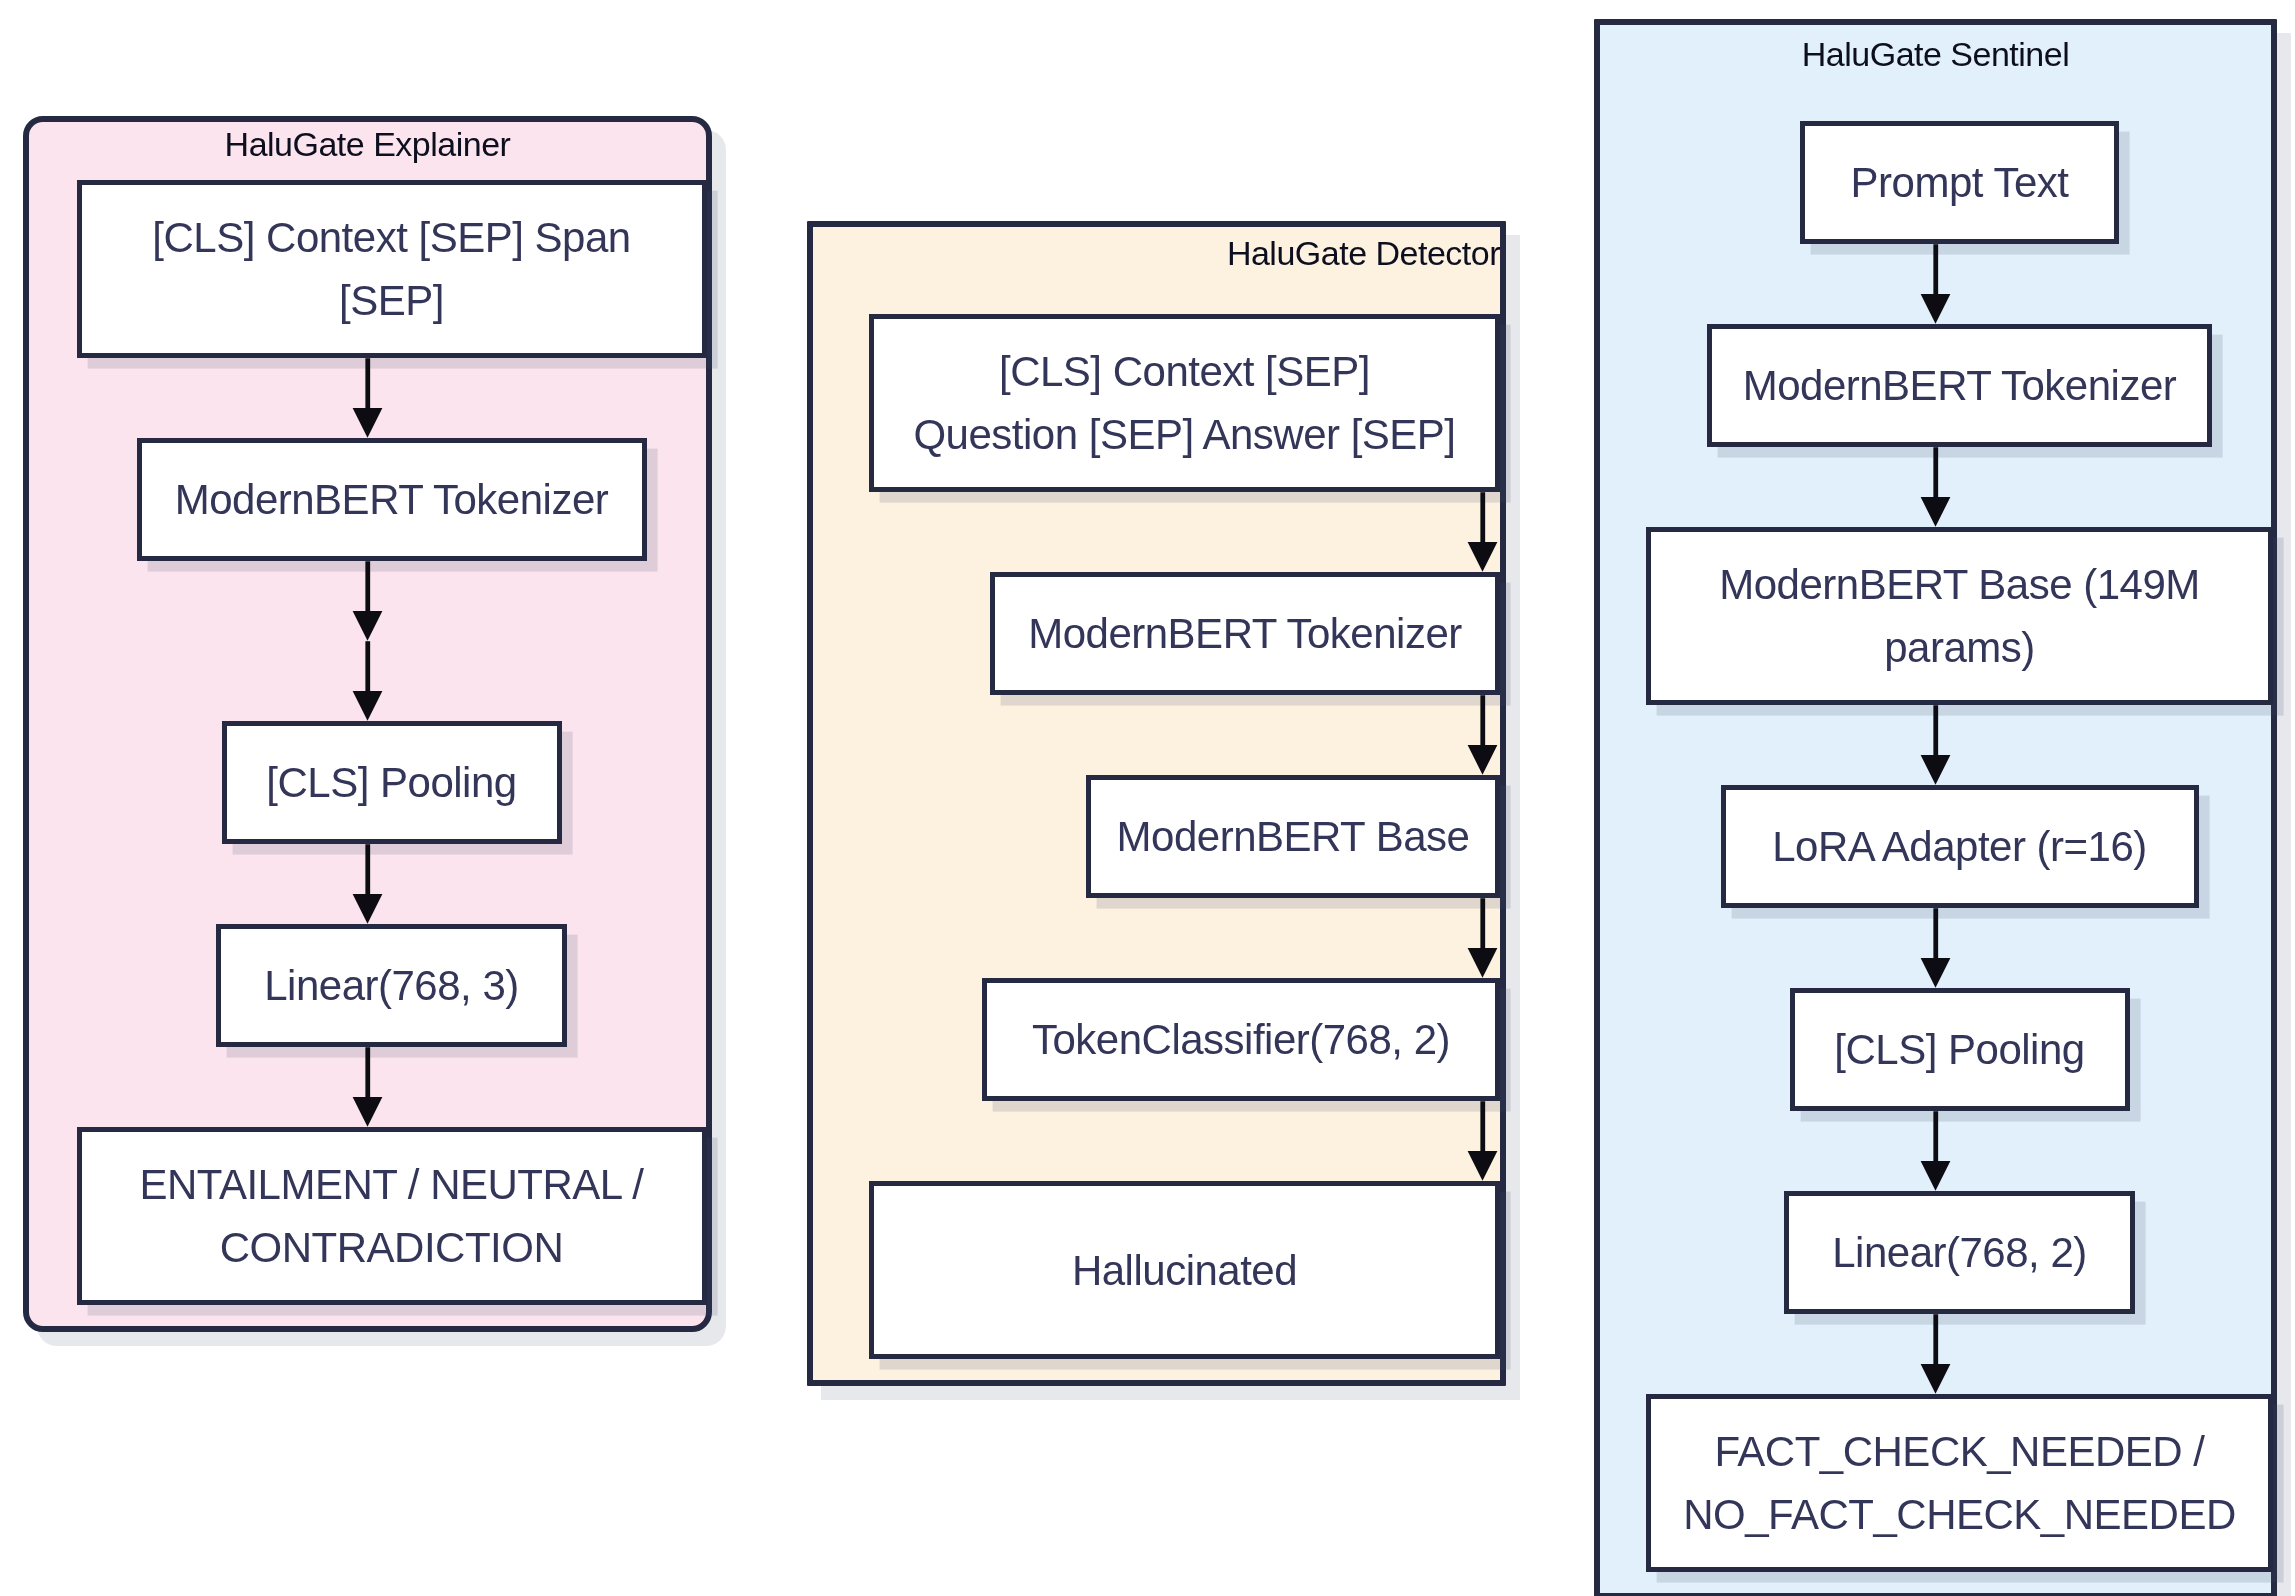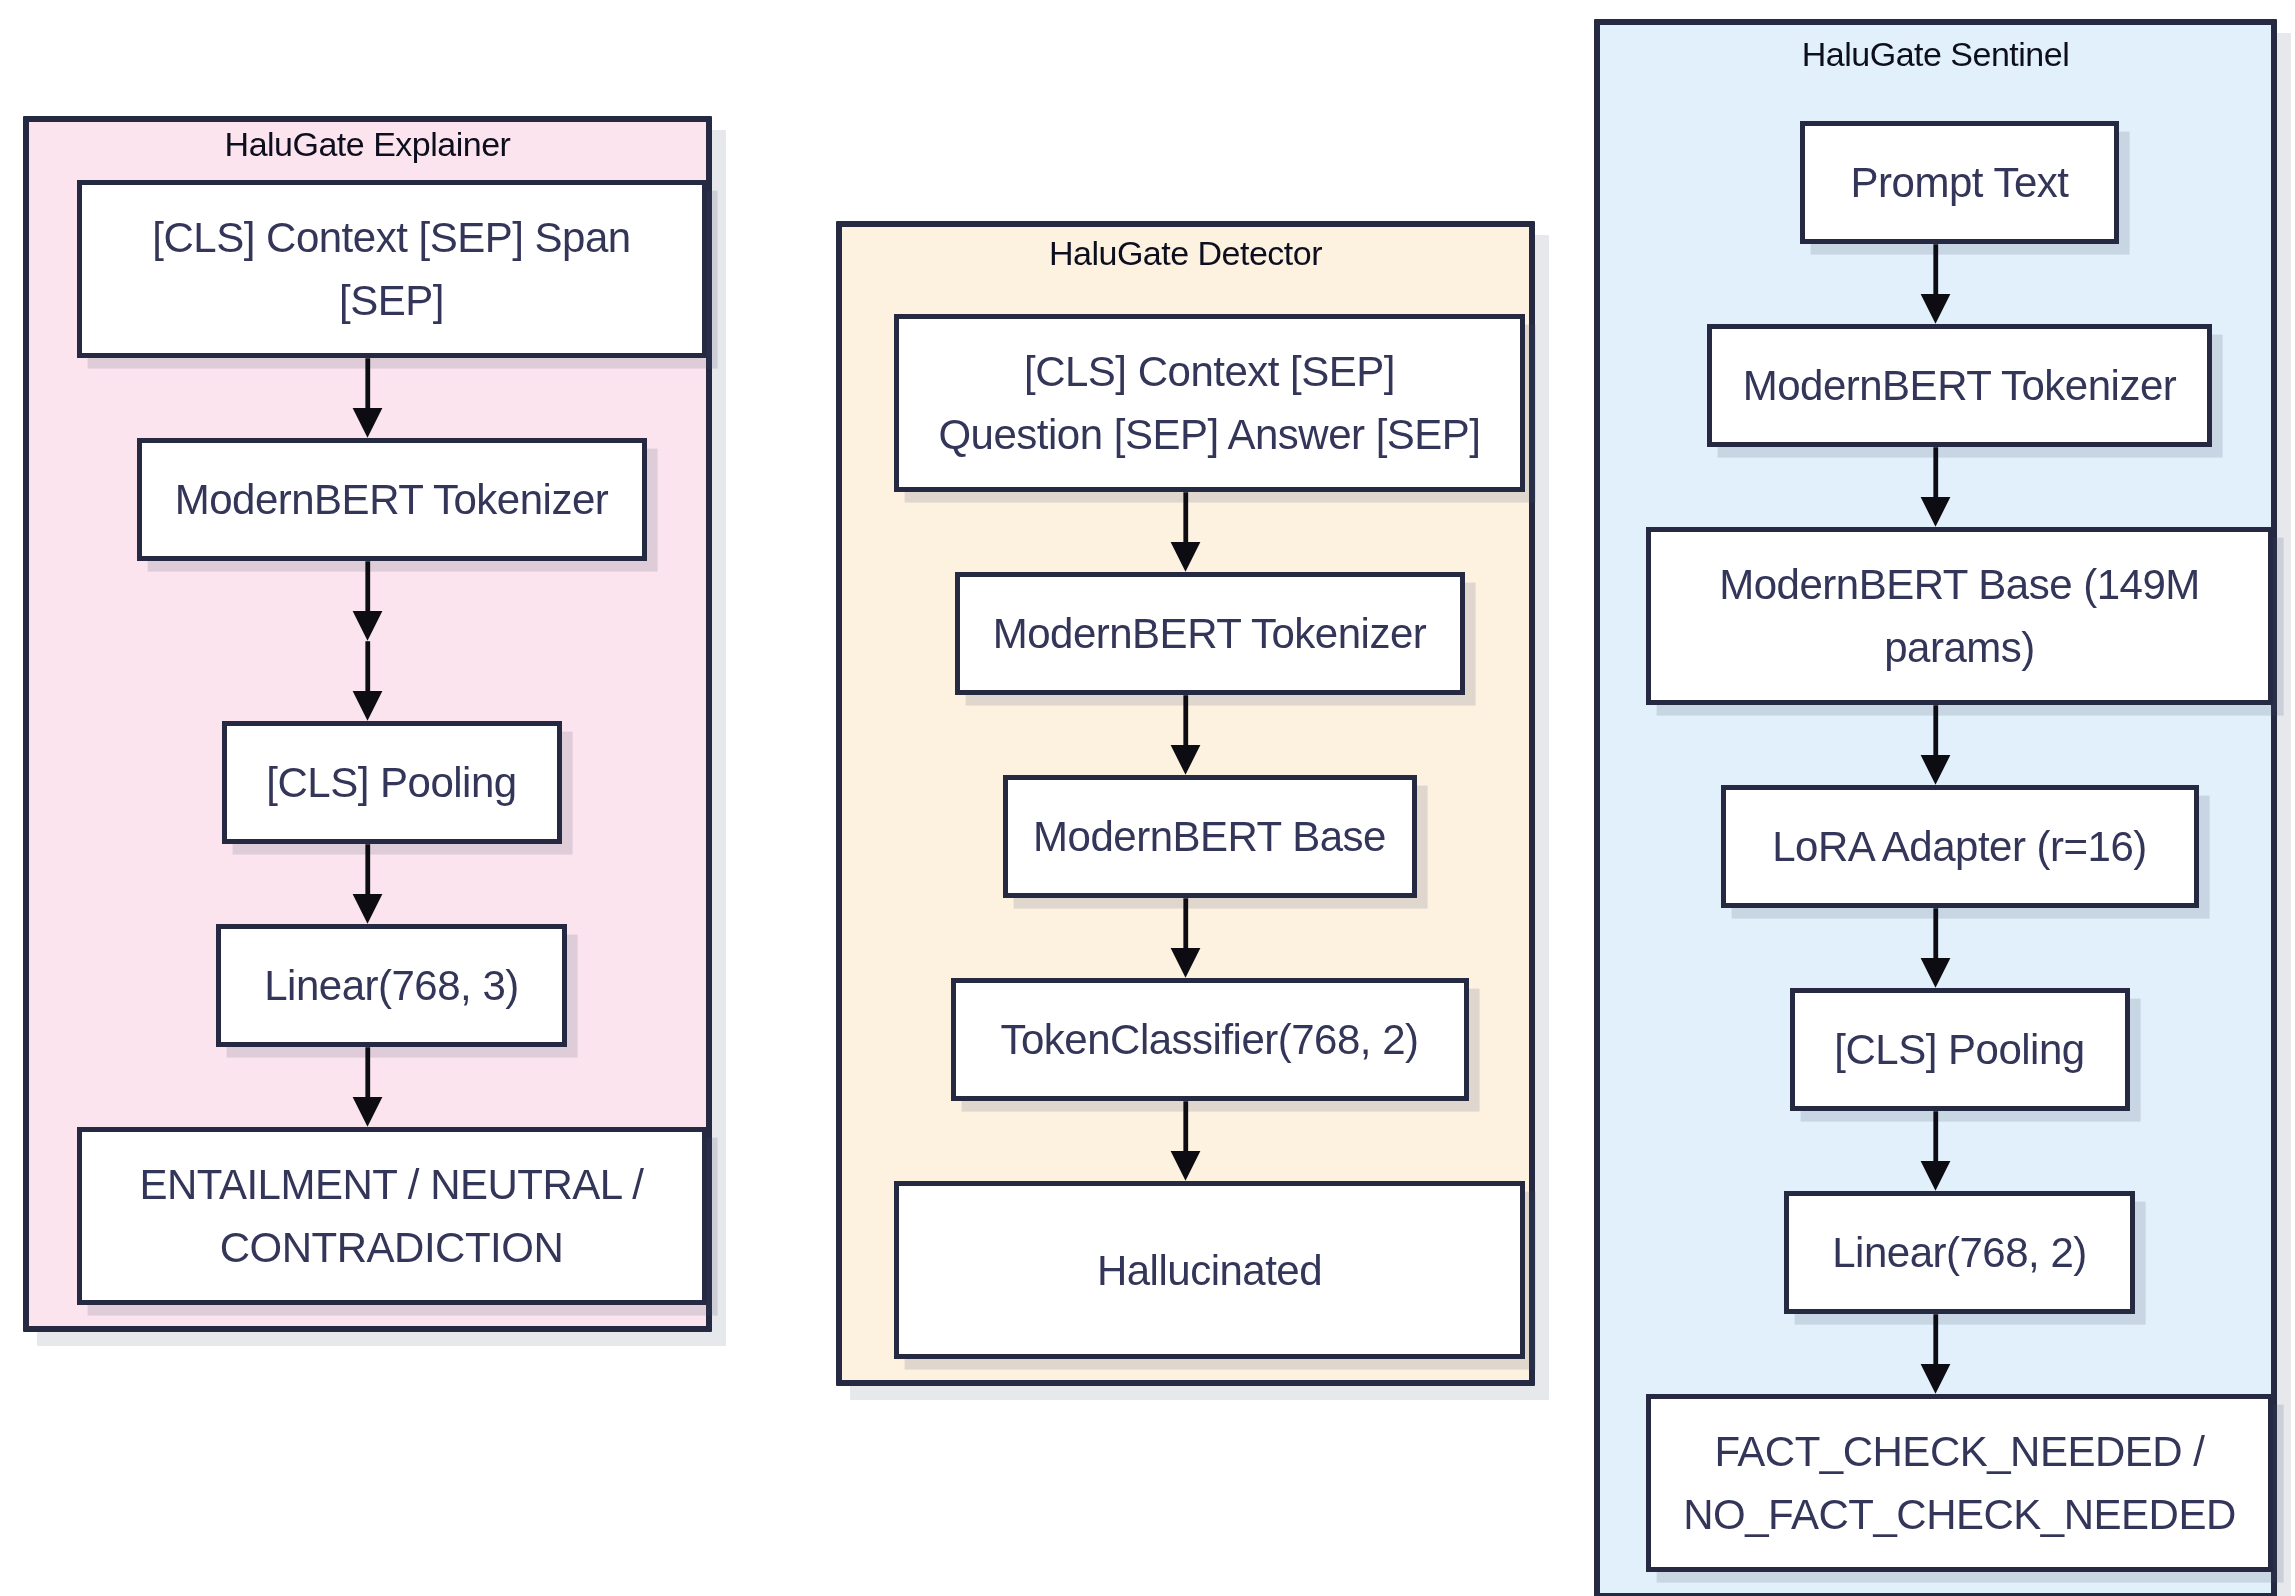--- a/index.html
+++ b/index.html
@@ -9,22 +9,22 @@
     font-family:"Liberation Sans",sans-serif;
   }
   .panel{
     position:absolute;box-sizing:border-box;
     border:6.4px solid var(--panel-border,#262942);
     border-radius:1.1px;
     box-shadow:14px 14px 0 rgba(70,78,110,0.13);
     display:flex;flex-direction:column;align-items:center;
     padding-bottom:21px;
   }
-  .p-explainer{left:23px;top:116px;width:689px;background:var(--explainer-bg,#fce4ee);}
-  .p-detector{left:836px;top:221px;width:699px;background:var(--detector-bg,#fdf1e0);}
+  .p-explainer{left:23px;top:116px;width:689px;background:var(--explainer-bg,#fce4ee);border-radius:20px;}
+  .p-detector{left:807px;top:221px;width:699px;background:var(--detector-bg,#fdf1e0);align-items:flex-end;}
   .p-sentinel{left:1594px;top:18.6px;width:683px;background:var(--sentinel-bg,#e2f0fb);}
   .ptitle{
     font-size:34px;letter-spacing:-0.5px;
     color:var(--title-text,#0d0f1f);
     white-space:nowrap;
   }
   .p-explainer .ptitle{margin:3.2px 0 16px;}
   .p-detector .ptitle{margin:7.4px 0 41px;}
   .p-sentinel .ptitle{margin:10px 0 47px;}
   .node{

